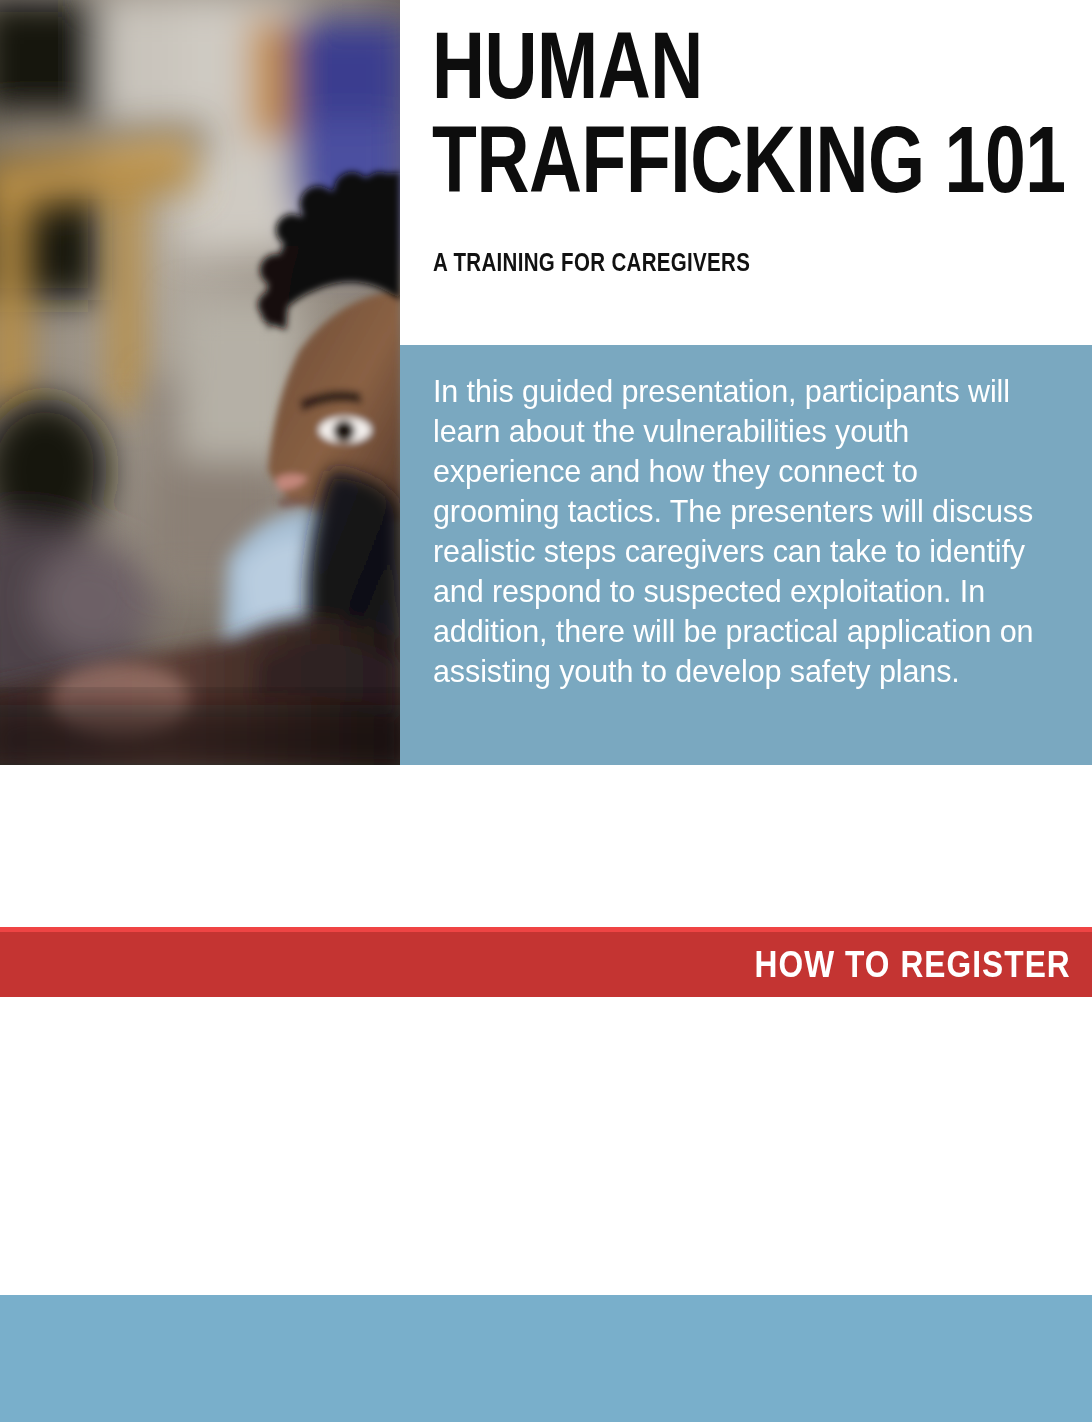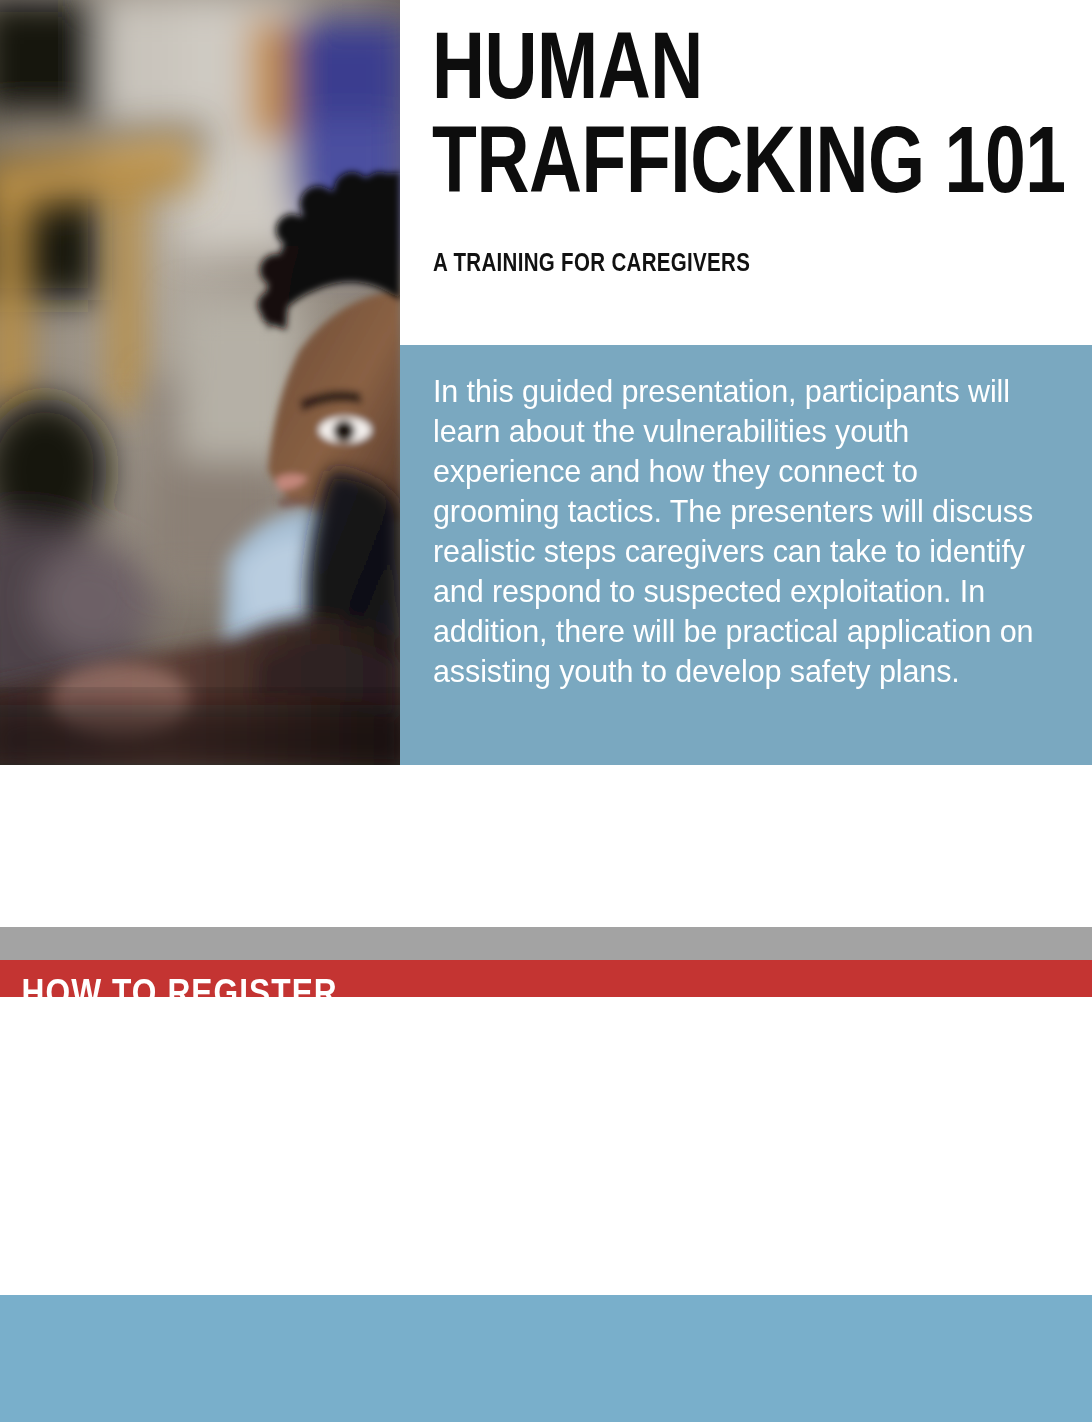--- a/index.html
+++ b/index.html
@@ -1,21 +1,21 @@
 <!DOCTYPE html>
 <html><head>
 <meta charset="utf-8">
 <style>
   html,body{margin:0;padding:0;background:#fff;}
   body{
     width:1092px;height:1422px;
     font-family:"Liberation Sans", sans-serif;
     overflow:hidden;position:relative;
   }
-  .poster{position:relative;width:1092px;height:1422px;background:#a3a3a3;overflow:hidden;}
+  .poster{position:relative;width:1092px;height:1422px;background:#ef4444;overflow:hidden;}
 
   
   .top-block{position:absolute;left:0;top:0;width:1092px;height:765px;}
 
   
   .photo-col{
     position:absolute;left:0;top:0;width:400px;height:765px;overflow:hidden;
     background:#2a2018;
   }
   .photo-col svg{display:block;width:400px;height:765px;}
@@ -51,21 +51,21 @@
     font-family:"Liberation Sans Narrow","Liberation Sans",sans-serif;
     font-weight:400;letter-spacing:-0.1px;
   }
 
   
   .info-strip{position:absolute;left:0;top:765px;width:1092px;height:162px;background:#fff;}
 
   
   .register-banner{
     position:absolute;left:0;top:932px;width:1092px;height:65px;background:#c43432;
-    display:flex;align-items:center;justify-content:flex-start;margin-top:28px;
+    display:flex;align-items:center;justify-content:flex-end;
   }
   .register-banner span{
     font-family:"Liberation Sans Narrow","Liberation Sans",sans-serif;
     font-weight:bold;font-size:36px;color:#ffffff;letter-spacing:1.2px;
     transform:scaleX(0.88);
   }
 
   
   .register-area{position:absolute;left:0;top:997px;width:1092px;height:298px;background:#fff;}
 

